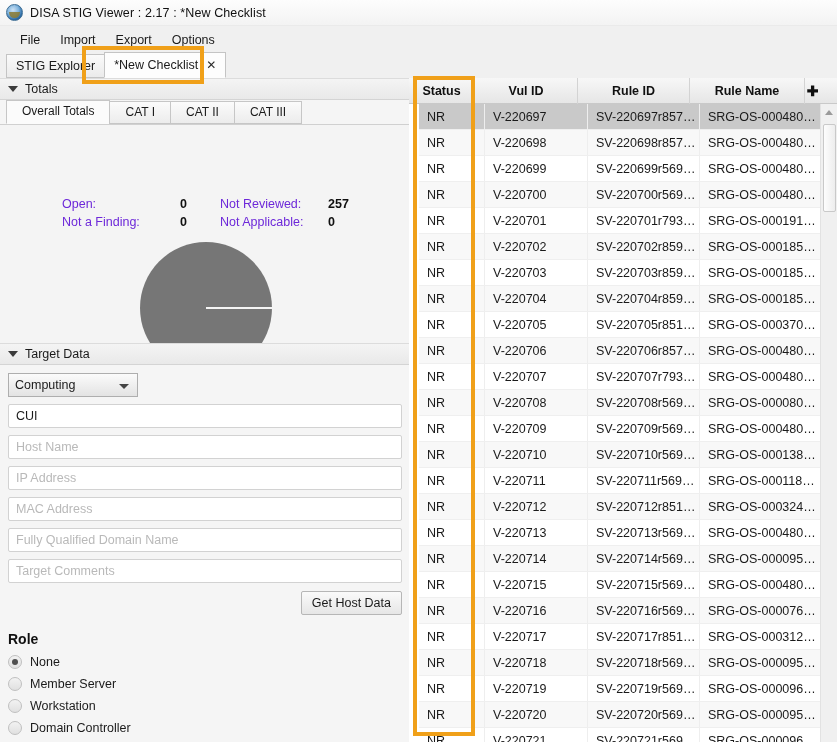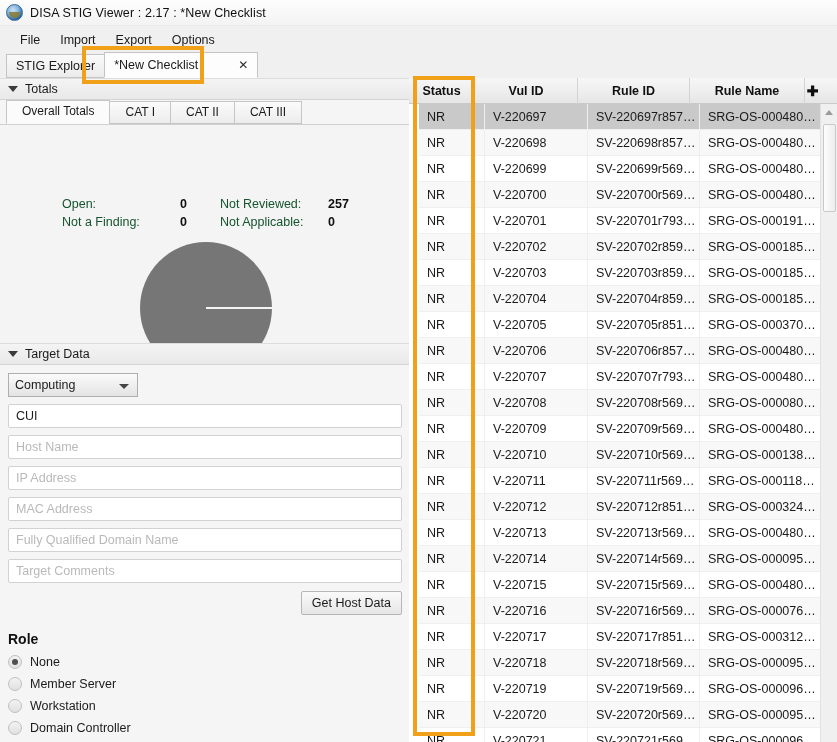--- a/index.html
+++ b/index.html
@@ -70,21 +70,20 @@
     border: 1px solid #c4c4c4;
     background: linear-gradient(to bottom, #fafafa, #ebebeb);
     margin-right: -1px;
     color: #1a1a1a;
     white-space: nowrap;
   }
   .tab.active {
     background: #fdfdfd;
     border-bottom-color: #fdfdfd;
     height: 26px;
-    gap: 32px;
   }
   .tab-close { margin-left: 8px; font-size: 12px; color: #2a2a2a; }
 
   
   .hl {
     position: absolute;
     border: 4px solid #f0a019;
     pointer-events: none;
     z-index: 50;
   }
@@ -144,21 +143,21 @@
     background: #f4f4f4;
     overflow: hidden;
   }
   .totals-grid {
     position: absolute; left: 62px; top: 72px;
     display: grid;
     grid-template-columns: 118px 40px 108px 40px;
     row-gap: 4px;
     font-size: 12.5px;
   }
-  .totals-grid .lbl { color: #14532d; }
+  .totals-grid .lbl { color: #6d28d9; }
   .totals-grid .val { font-weight: bold; color: #101010; }
 
   .pie-wrap {
     position: absolute; left: 140px; top: 117px;
     width: 132px; height: 132px;
   }
   .pie {
     width: 132px; height: 132px;
     border-radius: 50%;
     background: #767676;

